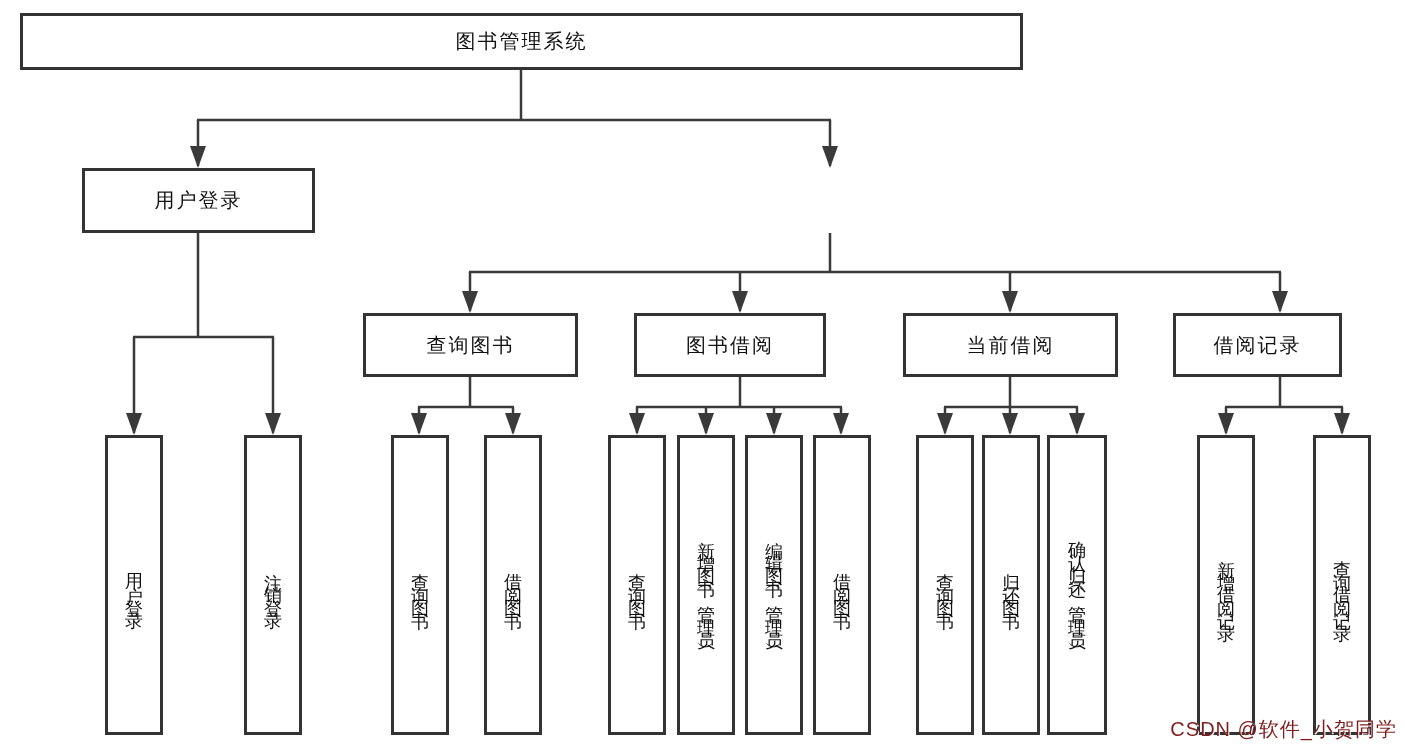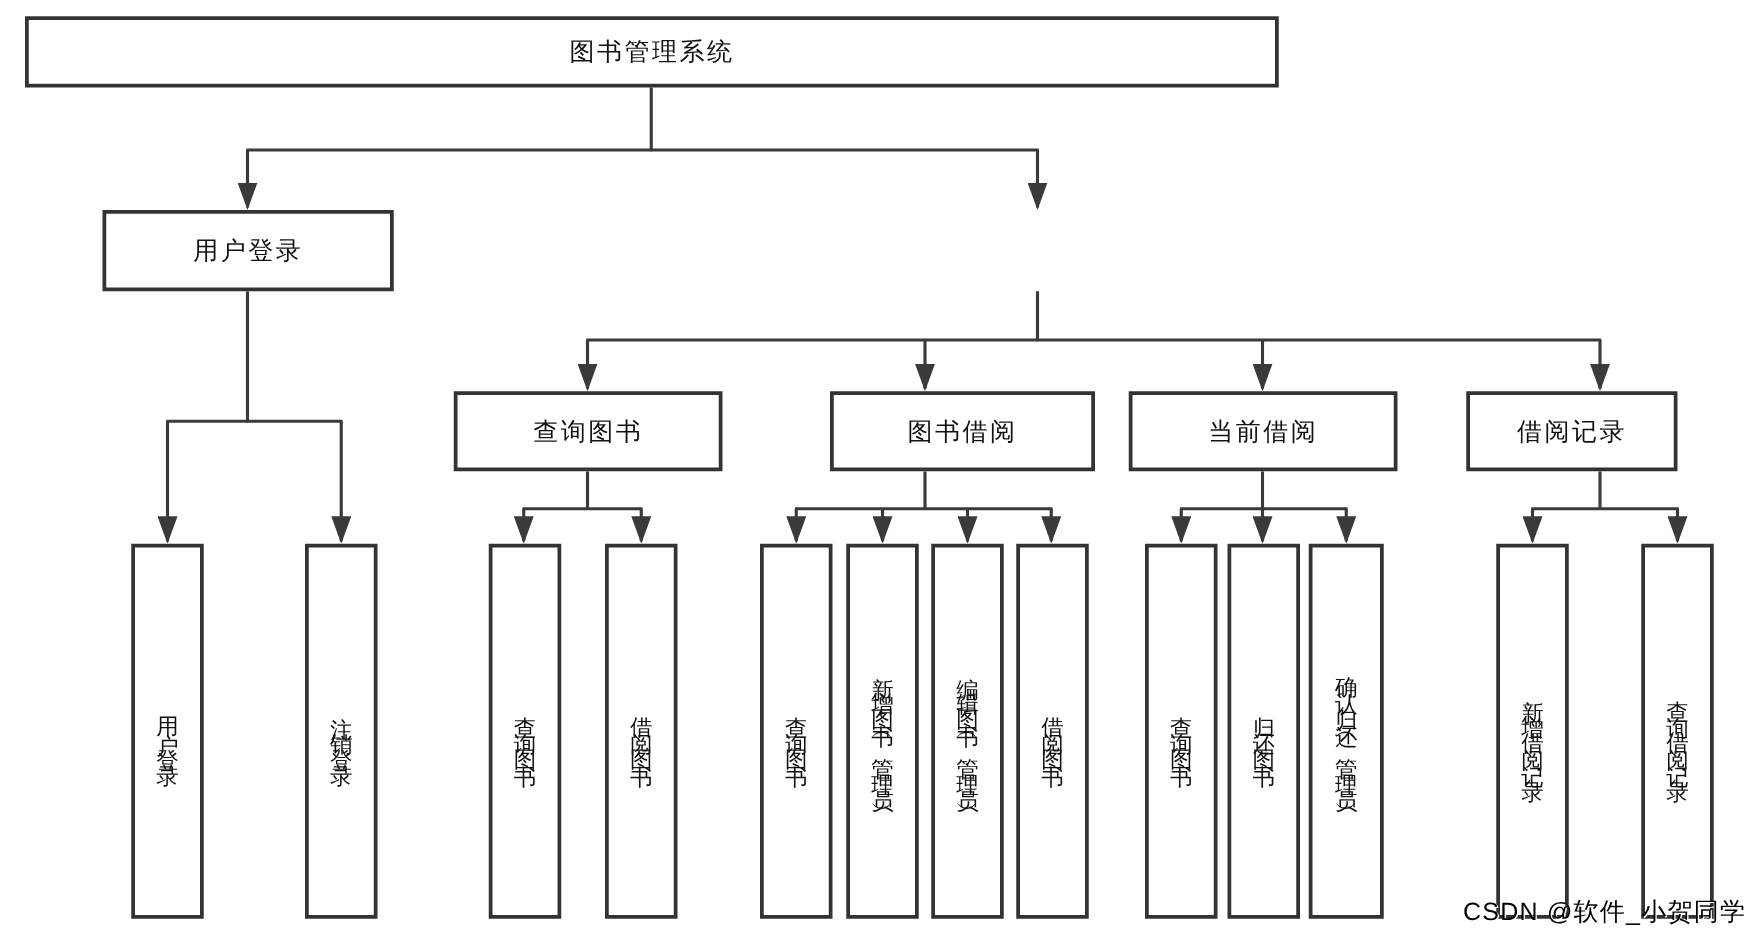--- a/index.html
+++ b/index.html
@@ -12,21 +12,21 @@
     position:absolute; box-sizing:border-box; background:#ffffff;
     border:3px solid #333333; color:#111111;
     display:flex; align-items:center; justify-content:center;
     z-index:2;
   }
   .hbox { font-size:20px; letter-spacing:2px; white-space:nowrap; }
   .root  { left:20px;  top:13px;  width:1003px; height:57px; }
   .lvl2a { left:82px;  top:168px; width:233px; height:65px; }
   .lvl2b { left:712px; top:168px; width:235px; height:65px; }
   .lvl3a { left:363px;  top:313px; width:215px; height:64px; }
-  .lvl3b { left:634px;  top:313px; width:212px; height:64px;margin-left:30px; }
+  .lvl3b { left:634px;  top:313px; width:192px; height:64px; }
   .lvl3c { left:903px;  top:313px; width:215px; height:64px;text-align:center; }
   .lvl3d { left:1173px; top:313px; width:169px; height:64px; }
   .leaf { top:435px; width:58px; height:300px; }
   .leaf span {
     writing-mode:vertical-rl; text-orientation:mixed;
     font-size:18px; letter-spacing:13px; line-height:1; white-space:nowrap;
   }
   .lf1  { left:105px; }
   .lf2  { left:244px; }
   .lf3  { left:391px; }
@@ -35,21 +35,21 @@
   .lf6  { left:677px; }
   .lf7  { left:745px; }
   .lf8  { left:813px; }
   .lf9  { left:916px; }
   .lf10 { left:982px; }
   .lf11 { left:1047px; width:60px; }
   .lf12 { left:1197px; }
   .lf13 { left:1313px; }
   .watermark {
     position:absolute; right:8px; top:716px; z-index:5;
-    font-size:20px; color:#000000; letter-spacing:1px; white-space:nowrap;
+    font-size:20px; color:#7f1d1d; letter-spacing:1px; white-space:nowrap;
     text-shadow:1px 1px 0 #ffffff; pointer-events:none;
   }
 </style>
 </head>
 <body>
 
 <div class="canvas">
 
   <svg class="connectors" width="1405" height="747" viewBox="0 0 1405 747" xmlns="http://www.w3.org/2000/svg">
     <defs>

